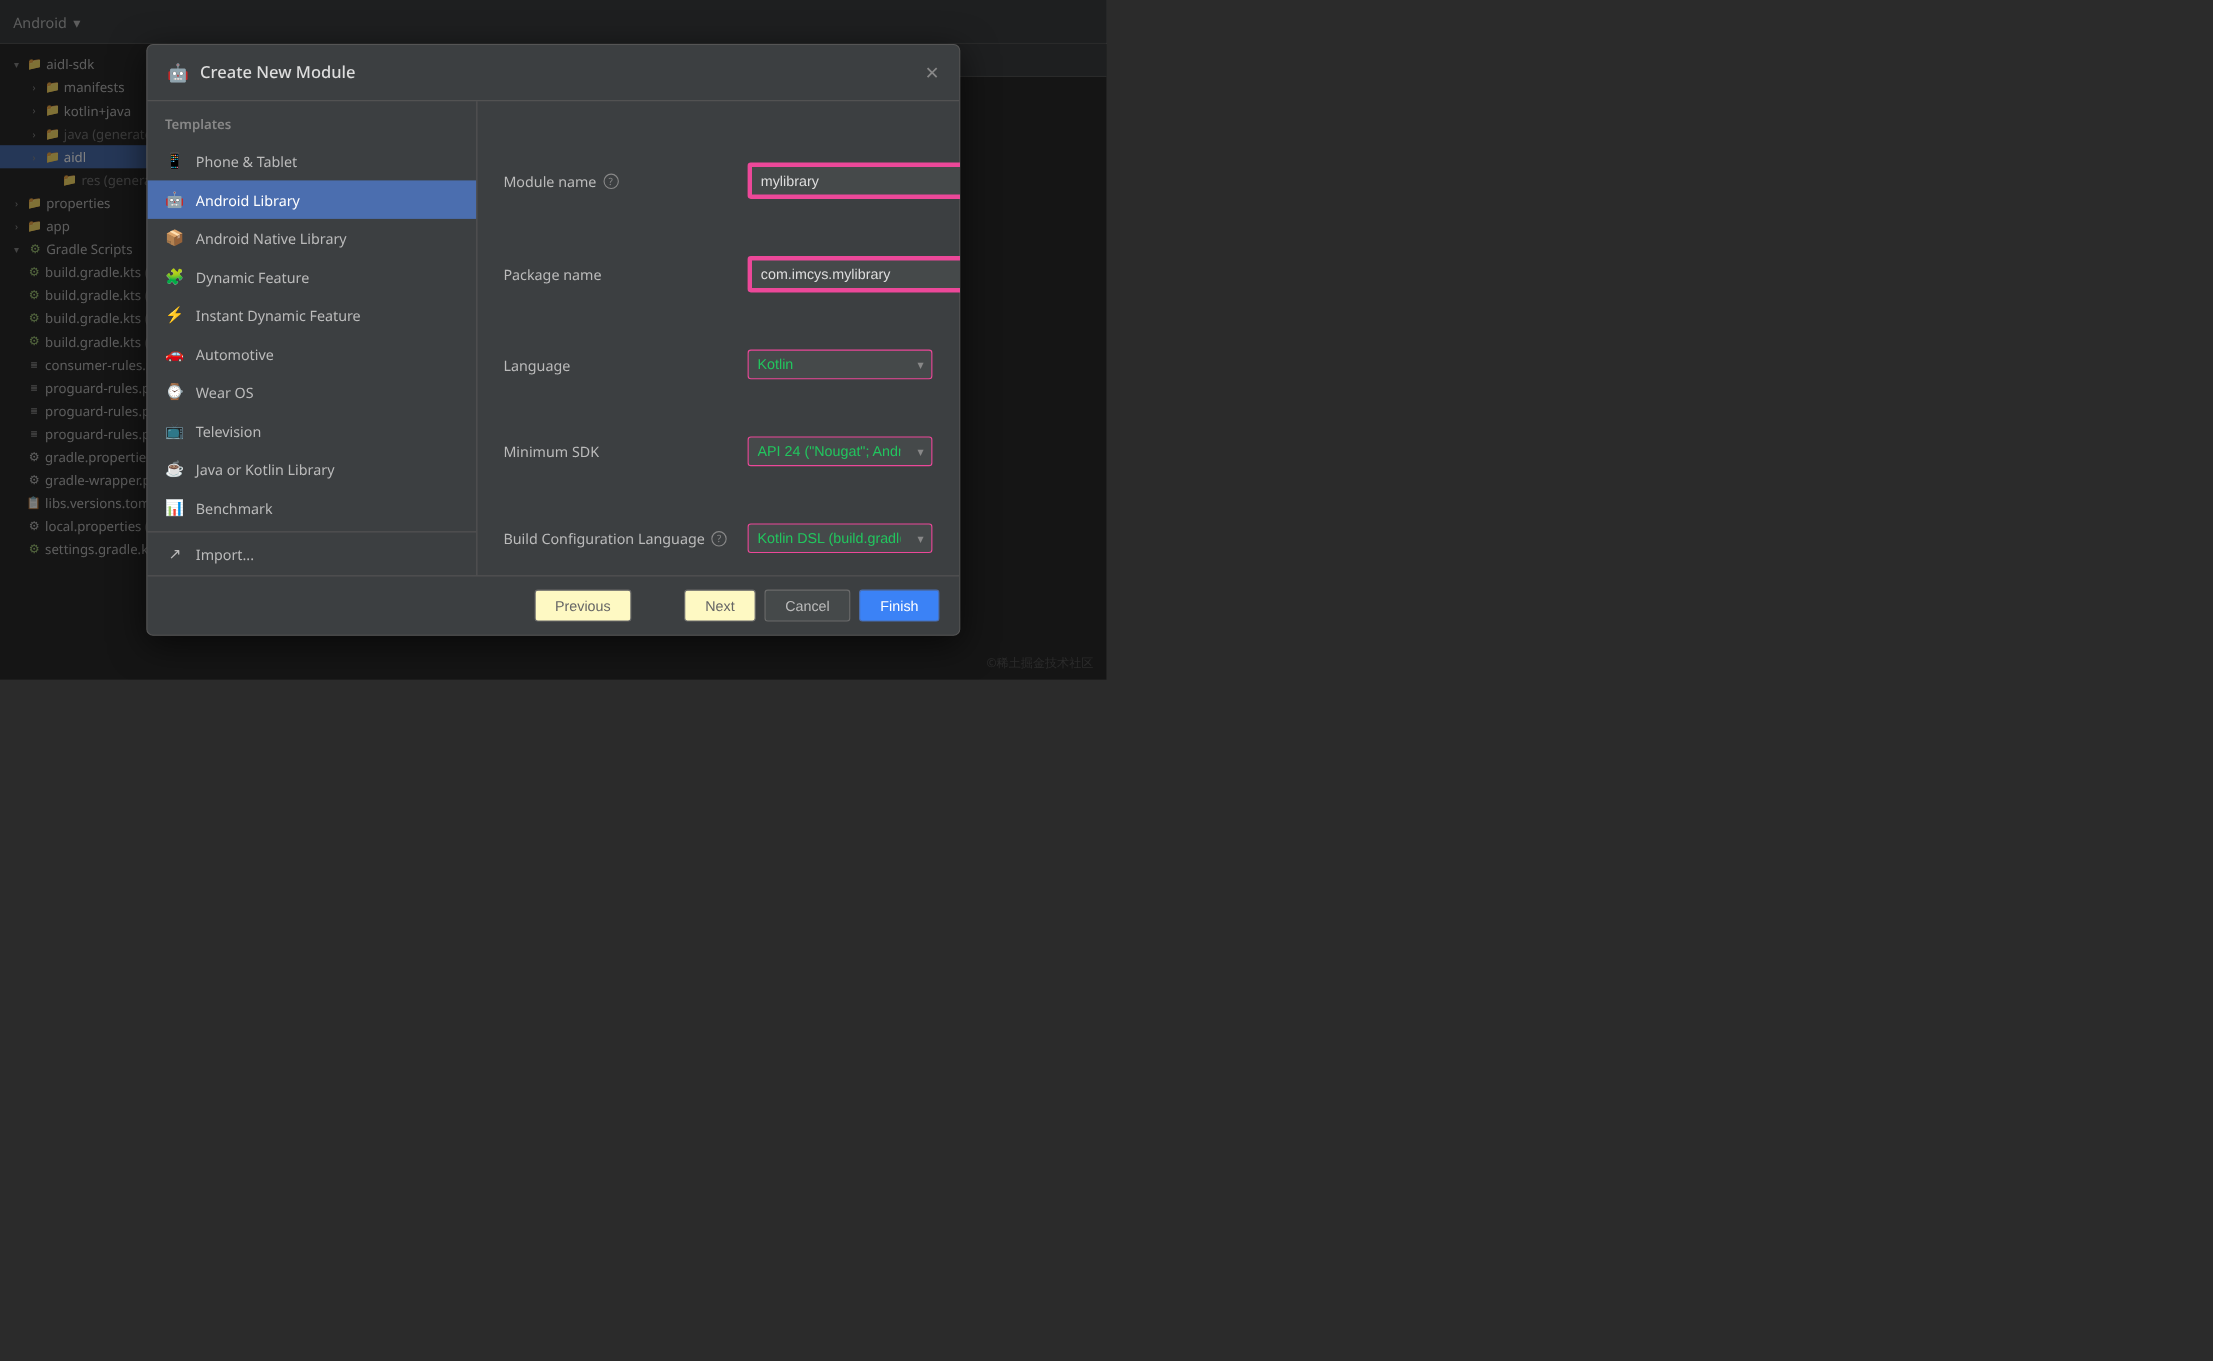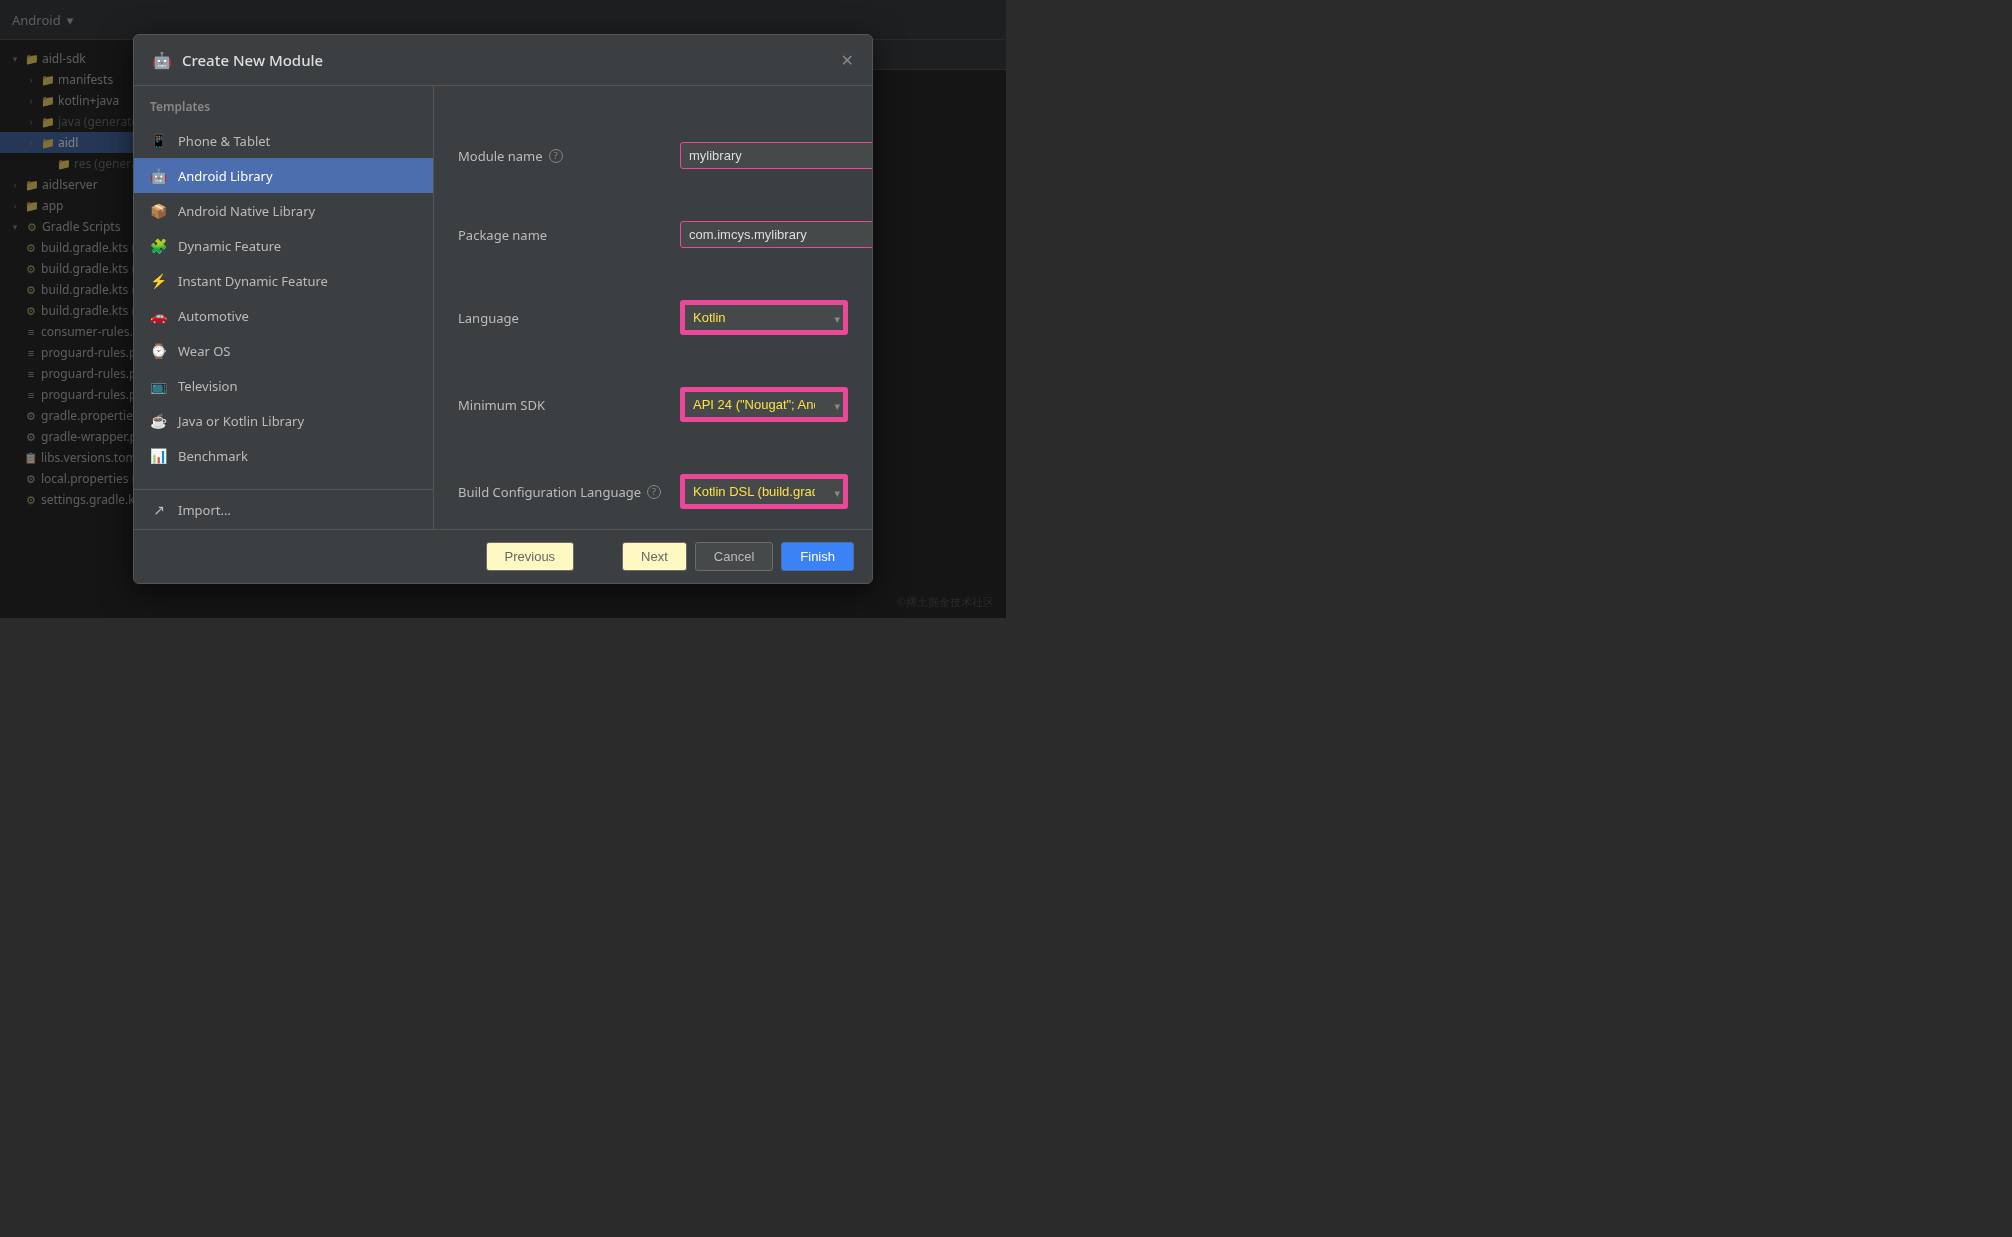--- a/index.html
+++ b/index.html
@@ -275,38 +275,38 @@
       align-items: center;
       justify-content: center;
       font-size: 9px;
       color: #888;
       cursor: help;
       flex-shrink: 0;
     }
     .form-input {
       flex: 1;
       background: #45494a;
-      border: 1px solid #ec4899;
+      border: 4px solid #ec4899;
       border-radius: 3px;
       padding: 5px 8px;
       color: #ddd;
       font-size: 13px;
       outline: none;
     }
     .select-wrapper {
       flex: 1;
       position: relative;
     }
     .select-wrapper select {
       width: 100%;
       background: #45494a;
-      border: 5px solid #ec4899;
+      border: 1px solid #ec4899;
       border-radius: 3px;
       padding: 5px 28px 5px 8px;
-      color: #fde047;
+      color: #22c55e;
       font-size: 13px;
       outline: none;
       appearance: none;
       -webkit-appearance: none;
       cursor: pointer;
     }
     .select-wrapper::after {
       content: '▾';
       position: absolute;
       right: 8px;
@@ -406,21 +406,21 @@
         <span>aidl</span>
       </div>
       <div class="tree-item tree-indent-2">
         <span class="tree-icon"> </span>
         <span class="folder-icon tree-icon">📁</span>
         <span><span class="dimmed">res (generated)</span></span>
       </div>
       <div class="tree-item">
         <span class="chevron-right tree-icon">›</span>
         <span class="folder-icon tree-icon">📁</span>
-        <span>aidlserver</span>
+        <span>properties</span>
       </div>
       <div class="tree-item">
         <span class="chevron-right tree-icon">›</span>
         <span class="folder-icon tree-icon">📁</span>
         <span>app</span>
       </div>
       <div class="tree-item">
         <span class="chevron-down tree-icon">▾</span>
         <span class="gradle-icon tree-icon">⚙</span>
         <span>Gradle Scripts</span>

